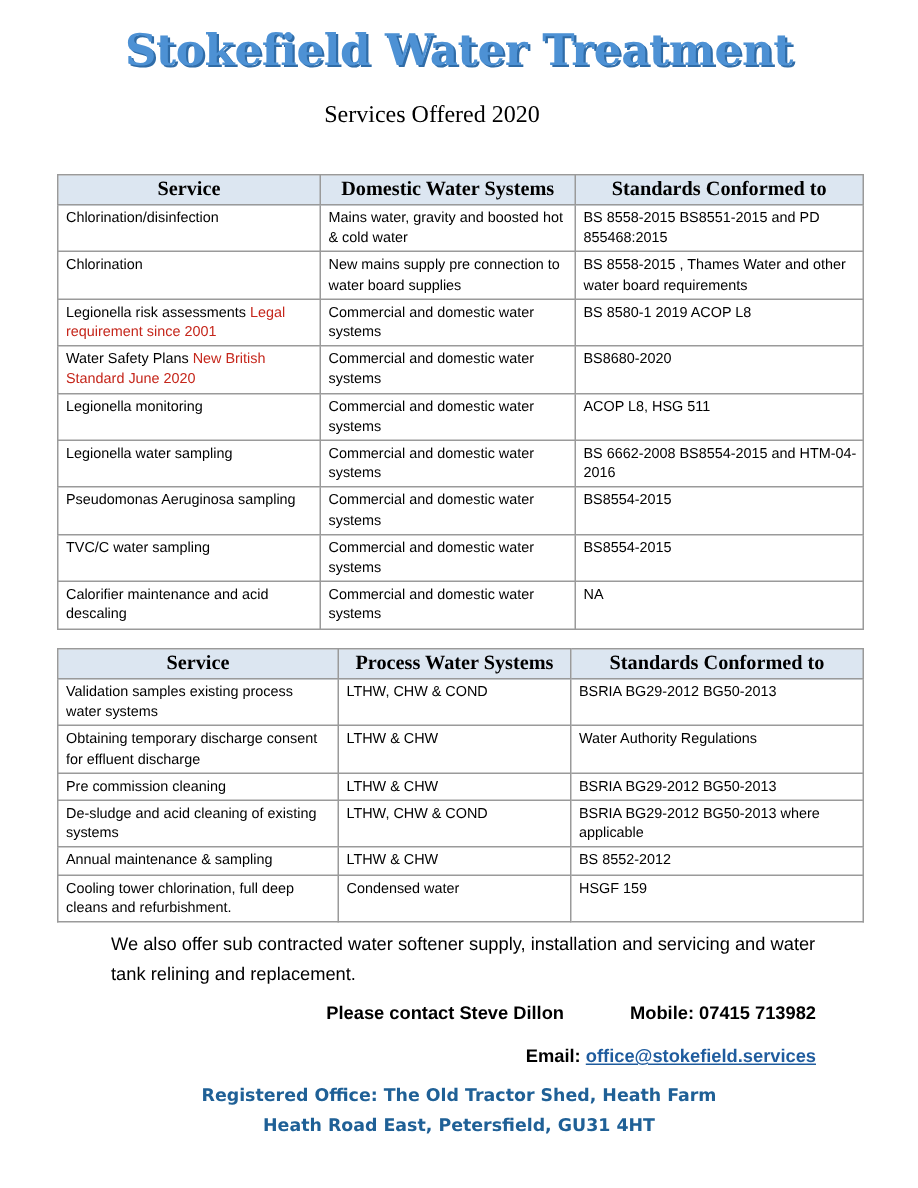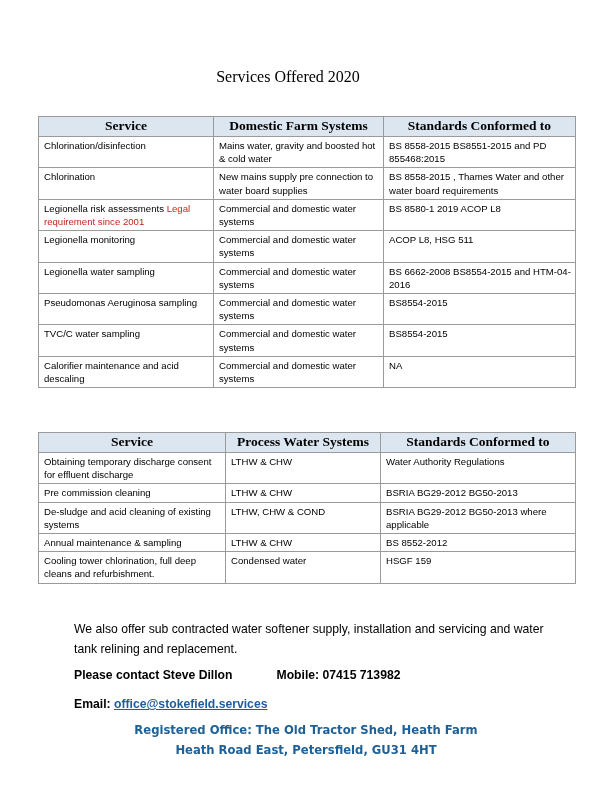--- a/index.html
+++ b/index.html
@@ -118,20 +118,21 @@
 
   .contact {
     position: absolute;
     left: 74px;
     top: 666px;
     width: 470px;
     font-size: 12.2px;
     line-height: 19px;
     font-weight: bold;
     color: #000000;
+    text-align: right;
   }
   .contact .gap {
     display: inline-block;
     width: 44px;
   }
   .contact .email-line {
     margin-top: 10px;
   }
   a.email-link {
     color: #1F5C9E;
@@ -150,51 +151,57 @@
     font-weight: bold;
     color: #1F6096;
     font-family: "DejaVu Sans", sans-serif;
   }
 </style>
 </head>
 <body>
 
 <div class="page">
 
+  <div class="doc-title">Stokefield Water Treatment</div>
 
   <div class="doc-subtitle">Services Offered 2020</div>
 
   <table class="svc" id="table-domestic">
     <colgroup>
       <col class="c0">
         <col class="c1">
         <col class="c2">
     </colgroup>
     <thead>
       <tr>
         <th>Service</th>
-        <th>Domestic Farm Systems</th>
+        <th>Domestic Water Systems</th>
         <th>Standards Conformed to</th>
       </tr>
     </thead>
     <tbody>
       <tr>
         <td><span>Chlorination/disinfection</span><span class="red"></span></td>
         <td>Mains water, gravity and boosted hot &amp; cold water</td>
         <td>BS 8558-2015 BS8551-2015 and PD 855468:2015</td>
       </tr>
       <tr>
         <td><span>Chlorination</span><span class="red"></span></td>
         <td>New mains supply pre connection to water board supplies</td>
         <td>BS 8558-2015 , Thames Water and other water board requirements</td>
       </tr>
       <tr>
         <td><span>Legionella risk assessments </span><span class="red">Legal requirement since 2001</span></td>
         <td>Commercial and domestic water systems</td>
         <td>BS 8580-1 2019 ACOP L8</td>
+      </tr>
+      <tr>
+        <td><span>Water Safety Plans </span><span class="red">New British Standard June 2020</span></td>
+        <td>Commercial and domestic water systems</td>
+        <td>BS8680-2020</td>
       </tr>
       <tr>
         <td><span>Legionella monitoring</span><span class="red"></span></td>
         <td>Commercial and domestic water systems</td>
         <td>ACOP L8, HSG 511</td>
       </tr>
       <tr>
         <td><span>Legionella water sampling</span><span class="red"></span></td>
         <td>Commercial and domestic water systems</td>
         <td>BS 6662-2008 BS8554-2015 and HTM-04-2016</td>
@@ -224,20 +231,25 @@
         <col class="c2">
     </colgroup>
     <thead>
       <tr>
         <th>Service</th>
         <th>Process Water Systems</th>
         <th>Standards Conformed to</th>
       </tr>
     </thead>
     <tbody>
+      <tr>
+        <td>Validation samples existing process water systems</td>
+        <td>LTHW, CHW &amp; COND</td>
+        <td>BSRIA BG29-2012 BG50-2013</td>
+      </tr>
       <tr>
         <td>Obtaining temporary discharge consent for effluent discharge</td>
         <td>LTHW &amp; CHW</td>
         <td>Water Authority Regulations</td>
       </tr>
       <tr>
         <td>Pre commission cleaning</td>
         <td>LTHW &amp; CHW</td>
         <td>BSRIA BG29-2012 BG50-2013</td>
       </tr>

